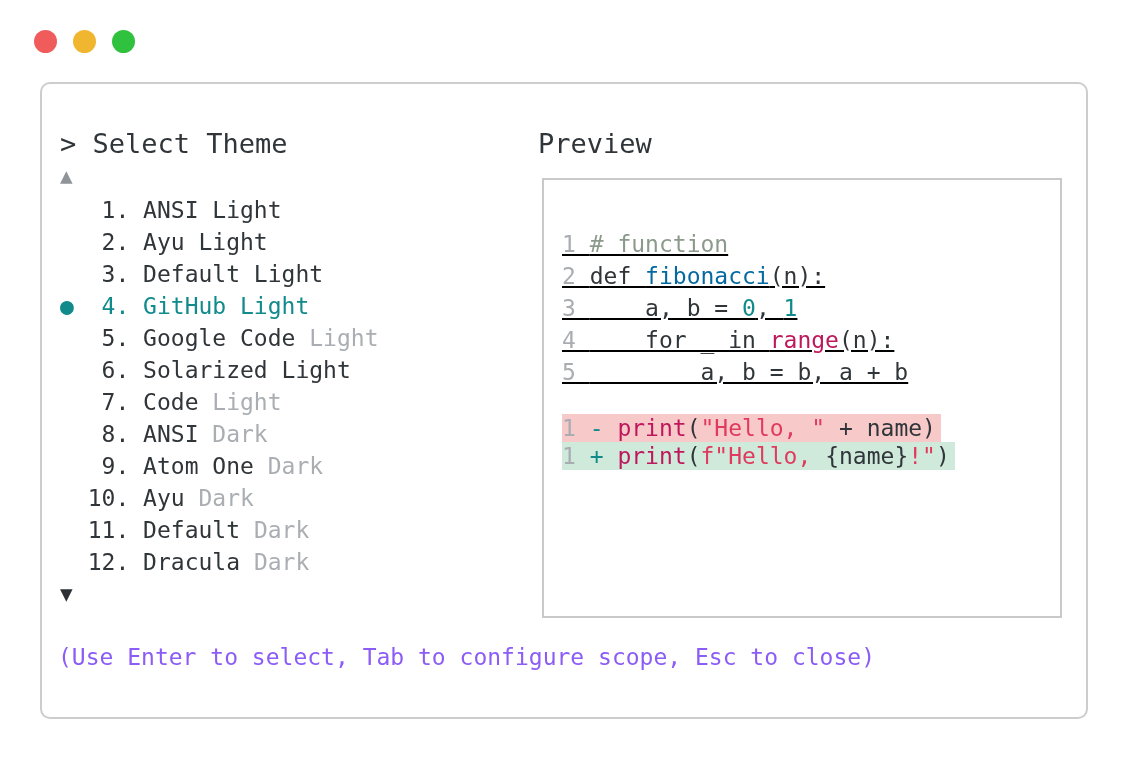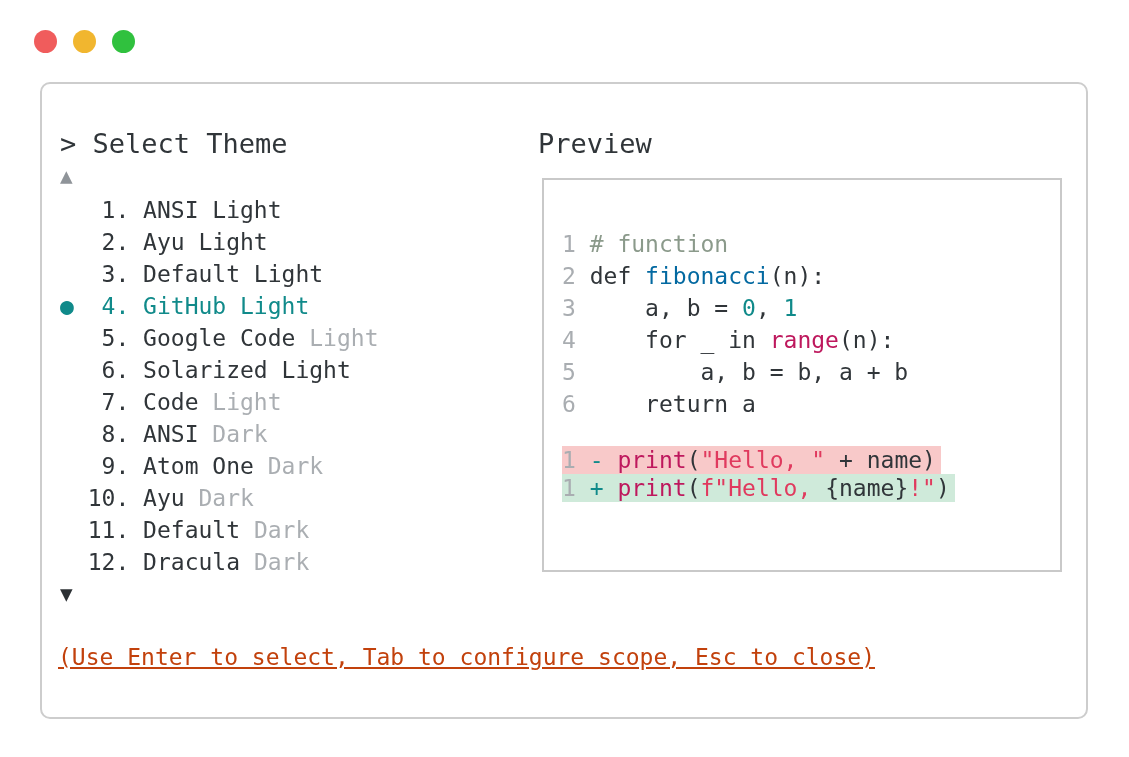--- a/index.html
+++ b/index.html
@@ -30,32 +30,33 @@
 
   
   .prompt-line { position: absolute; left: 60px; top: 128px; }
   .scroll-up   { position: absolute; left: 60px; top: 160px; color: #8f9499; font-size: 21px; line-height: 32px; }
   .theme-list  { position: absolute; left: 60px; top: 194px; }
   .theme-row   { white-space: pre; font-size: 23px; line-height: 32px; color: #303539; cursor: pointer; }
   .theme-row .bullet { color: #108a8a; }
   .theme-row .muted  { color: #aaaeb2; }
   .theme-row.selected, .theme-row.selected .num { color: #108a8a; }
   .scroll-down { position: absolute; left: 60px; top: 578px; color: #2c3034; font-size: 21px; line-height: 32px; }
-  .hint-line   { position: absolute; left: 58px; top: 641px; white-space: pre; font-size: 23px; line-height: 32px; color: #c2410c; text-decoration: underline; }
+  .hint-line   { position: absolute; left: 58px; top: 641px; white-space: pre; font-size: 23px; line-height: 32px; color: #8b5cf6; }
 
   
   .preview-label { position: absolute; left: 538px; top: 128px; }
   .preview-box {
     position: absolute;
     left: 542px; top: 178px;
-    width: 520px; height: 394px;
+    width: 520px; height: 440px;
     border: 2px solid #c9c9c9;
     background: #ffffff;
     padding: 48px 0 0 18px;
     overflow: hidden;
+    text-decoration: underline;
   }
   .code-line { white-space: pre; font-size: 23px; line-height: 32px; color: #303539; }
   .diff-block { margin-top: 26px; }
   .diff-line { white-space: pre; font-size: 23px; line-height: 28px; color: #303539; }
   .diff-line .hl { display: inline-block; padding-right: 5px; }
   .hl.removed { background: #f8c9c9; }
   .hl.added   { background: #cfeada; }
 
   .lineno { color: #a9adb1; }
   .sign   { color: #108a8a; }
@@ -103,20 +104,19 @@
   <div class="hint-line">(Use Enter to select, Tab to configure scope, Esc to close)</div>
 
   <div class="mono-line preview-label">Preview</div>
 
   <div class="preview-box" id="preview-box">
       <div class="code-line"><span class="lineno">1 </span><span class="tok-comment"># function</span></div>
       <div class="code-line"><span class="lineno">2 </span><span class="tok-plain">def </span><span class="tok-func">fibonacci</span><span class="tok-plain">(n):</span></div>
       <div class="code-line"><span class="lineno">3 </span><span class="tok-plain">    a, b = </span><span class="tok-num">0</span><span class="tok-plain">, </span><span class="tok-num">1</span></div>
       <div class="code-line"><span class="lineno">4 </span><span class="tok-plain">    for _ in </span><span class="tok-call">range</span><span class="tok-plain">(n):</span></div>
       <div class="code-line"><span class="lineno">5 </span><span class="tok-plain">        a, b = b, a + b</span></div>
-      <div class="code-line"><span class="lineno">6 </span><span class="tok-plain">    return a</span></div>
       <div class="diff-block">
         <div class="diff-line"><span class="hl removed"><span class="lineno">1 </span><span class="sign">- </span><span class="tok-call">print</span><span class="tok-plain">(</span><span class="tok-str">"Hello, "</span><span class="tok-plain"> + name)</span></span></div>
         <div class="diff-line"><span class="hl added"><span class="lineno">1 </span><span class="sign">+ </span><span class="tok-call">print</span><span class="tok-plain">(</span><span class="tok-str">f"Hello, </span><span class="tok-plain">{name}</span><span class="tok-str">!"</span><span class="tok-plain">)</span></span></div>
       </div>
     </div>
 
 </div>
 
 </body></html>

